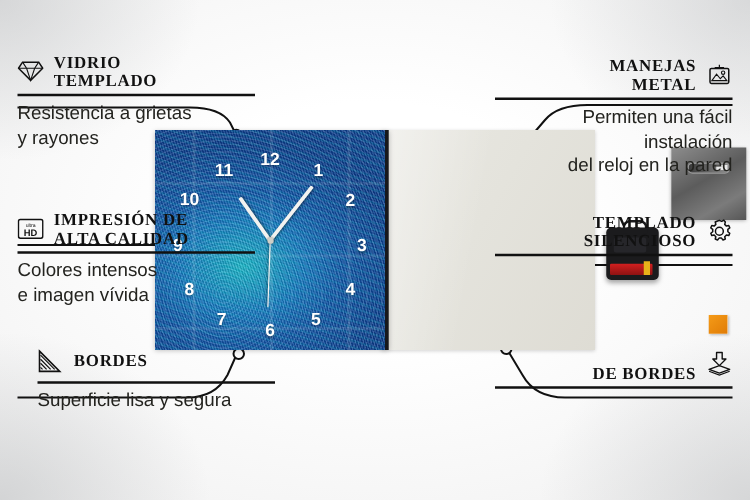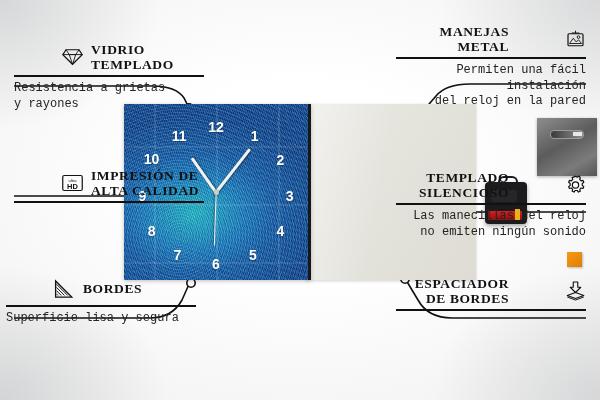--- a/index.html
+++ b/index.html
@@ -67,27 +67,27 @@
 
   .foam{position:absolute;left:262px;top:148px;width:15px;height:15px;
     background:linear-gradient(140deg,#f59b18,#e07c06);box-shadow:1px 1px 2px rgba(0,0,0,.25);}
 
   
   .feat{position:absolute;width:190px;}
   .feat .head{display:flex;align-items:center;gap:8px;}
   .feat .ttl{font-size:13.5px;font-weight:bold;letter-spacing:.6px;color:#111;line-height:1.12;
     font-family:"Liberation Serif",serif;}
   .feat .rule{height:2px;background:#111;margin:3px 0 4px;}
-  .feat .desc{font-size:12px;color:#23231f;line-height:1.3;font-family:Liberation Mono, monospace;}
+  .feat .desc{font-size:15px;color:#23231f;line-height:1.3;font-family:Liberation Sans, sans-serif;}
   .feat.left .head{justify-content:flex-start;}
   .feat.left .ttl,.feat.left .desc{text-align:left;}
   .feat.right{text-align:right;}
   .feat.right .head{flex-direction:row;justify-content:flex-end;}
   .feat.right .ttl,.feat.right .desc{text-align:right;}
-  .ico{flex:0 0 auto;width:21px;height:26px;display:flex;align-items:center;justify-content:center;margin-left:48px;}
+  .ico{flex:0 0 auto;width:21px;height:26px;display:flex;align-items:center;justify-content:center;}
   .ico svg{display:block;}
 
   #wires{position:absolute;inset:0;}
 </style>
 </head>
 <body>
 
 <div id="stage">
   <div class="bg-vig"></div>
 
@@ -173,41 +173,45 @@
           <text x="14" y="10" font-family="Liberation Sans, sans-serif" font-size="5.5" text-anchor="middle" fill="#111">ultra</text>
           <text x="14" y="19.5" font-family="Liberation Sans, sans-serif" font-size="10" font-weight="bold" text-anchor="middle" fill="#111">HD</text>
         </svg>
       </span>
       <span class="ttl">
         <span>IMPRESIÓN DE</span><br>
         <span>ALTA CALIDAD</span>
       </span>
     </div>
     <div class="rule"></div>
-  </div>
-
-  <div class="feat left" style="left:6px;top:276px;">
+    <div class="desc">
+      <span>Colores intensos</span><br>
+      <span>e imagen vívida</span>
+    </div>
+  </div>
+
+  <div class="feat left" style="left:30px;top:276px;">
     <div class="head">
       <span class="ico">
         <svg width="26" height="24" viewBox="0 0 26 24">
           <path d="M2 2 L22 22 L2 22 Z" fill="none" stroke="#111" stroke-width="1.6"></path>
           <path d="M3 6 L17 20M3 10 L13 20M3 14 L9 20M3 18 L5 20" stroke="#111" stroke-width="1.2"></path>
         </svg>
       </span>
       <span class="ttl">
         <span>BORDES</span><br>
       </span>
     </div>
     <div class="rule"></div>
     <div class="desc">
       <span>Superficie lisa y segura</span>
     </div>
   </div>
 
-  <div class="feat right" style="left:396px;top:24px;">
+  <div class="feat right" style="left:396px;top:45px;">
     <div class="head">
       <span class="ttl" style="flex:1">
         <span>MANEJAS</span><br>
         <span>METAL</span>
       </span>
       <span class="ico">
         <svg width="28" height="24" viewBox="0 0 28 24">
           <path d="M14 1 L14 4" stroke="#111" stroke-width="1.3" fill="none"></path>
           <path d="M9 4 L19 4" stroke="#111" stroke-width="1.3" fill="none"></path>
           <rect x="4" y="5" width="20" height="16" rx="1.5" fill="none" stroke="#111" stroke-width="1.6"></rect>
@@ -231,29 +235,28 @@
       </span>
       <span class="ico">
         <svg width="26" height="26" viewBox="0 0 26 26">
           <path d="M13 2.2 l2.3 1.0 2.1-1.2 1.5 1.9 -0.6 2.3 1.7 1.7 2.3-0.6 1.0 2.3 -1.9 1.5 0 2.4 1.9 1.5 -1.0 2.3 -2.3-0.6 -1.7 1.7 0.6 2.3 -2.3 1.0 -1.5-1.9 -2.4 0 -1.5 1.9 -2.3-1.0 0.6-2.3 -1.7-1.7 -2.3 0.6 -1.0-2.3 1.9-1.5 0-2.4 -1.9-1.5 1.0-2.3 2.3 0.6 1.7-1.7 -0.6-2.3 2.3-1.0z" fill="none" stroke="#111" stroke-width="1.5" stroke-linejoin="round"></path>
           <circle cx="13" cy="13" r="3.9" fill="none" stroke="#111" stroke-width="1.5"></circle>
         </svg>
       </span>
     </div>
     <div class="rule"></div>
     <div class="desc">
-      <span>Las manecillas del reloj</span><br>
-      <span>no emiten ningún sonido</span>
+      <br>
     </div>
   </div>
 
   <div class="feat right" style="left:396px;top:276px;">
     <div class="head">
       <span class="ttl" style="flex:1">
-        <span>ESPACIADOR</span><br>
+        <br>
         <span>DE BORDES</span>
       </span>
       <span class="ico">
         <svg width="28" height="26" viewBox="0 0 28 26">
           <path d="M11 1 h6 v7 h4 l-7 7 -7-7 h4 z" fill="none" stroke="#111" stroke-width="1.5" stroke-linejoin="round"></path>
           <path d="M14 15 l11 4 -11 4 -11-4 z" fill="none" stroke="#111" stroke-width="1.5" stroke-linejoin="round"></path>
           <path d="M3 21 l11 4 11-4" fill="none" stroke="#111" stroke-width="1.3"></path>
         </svg>
       </span>
     </div>

